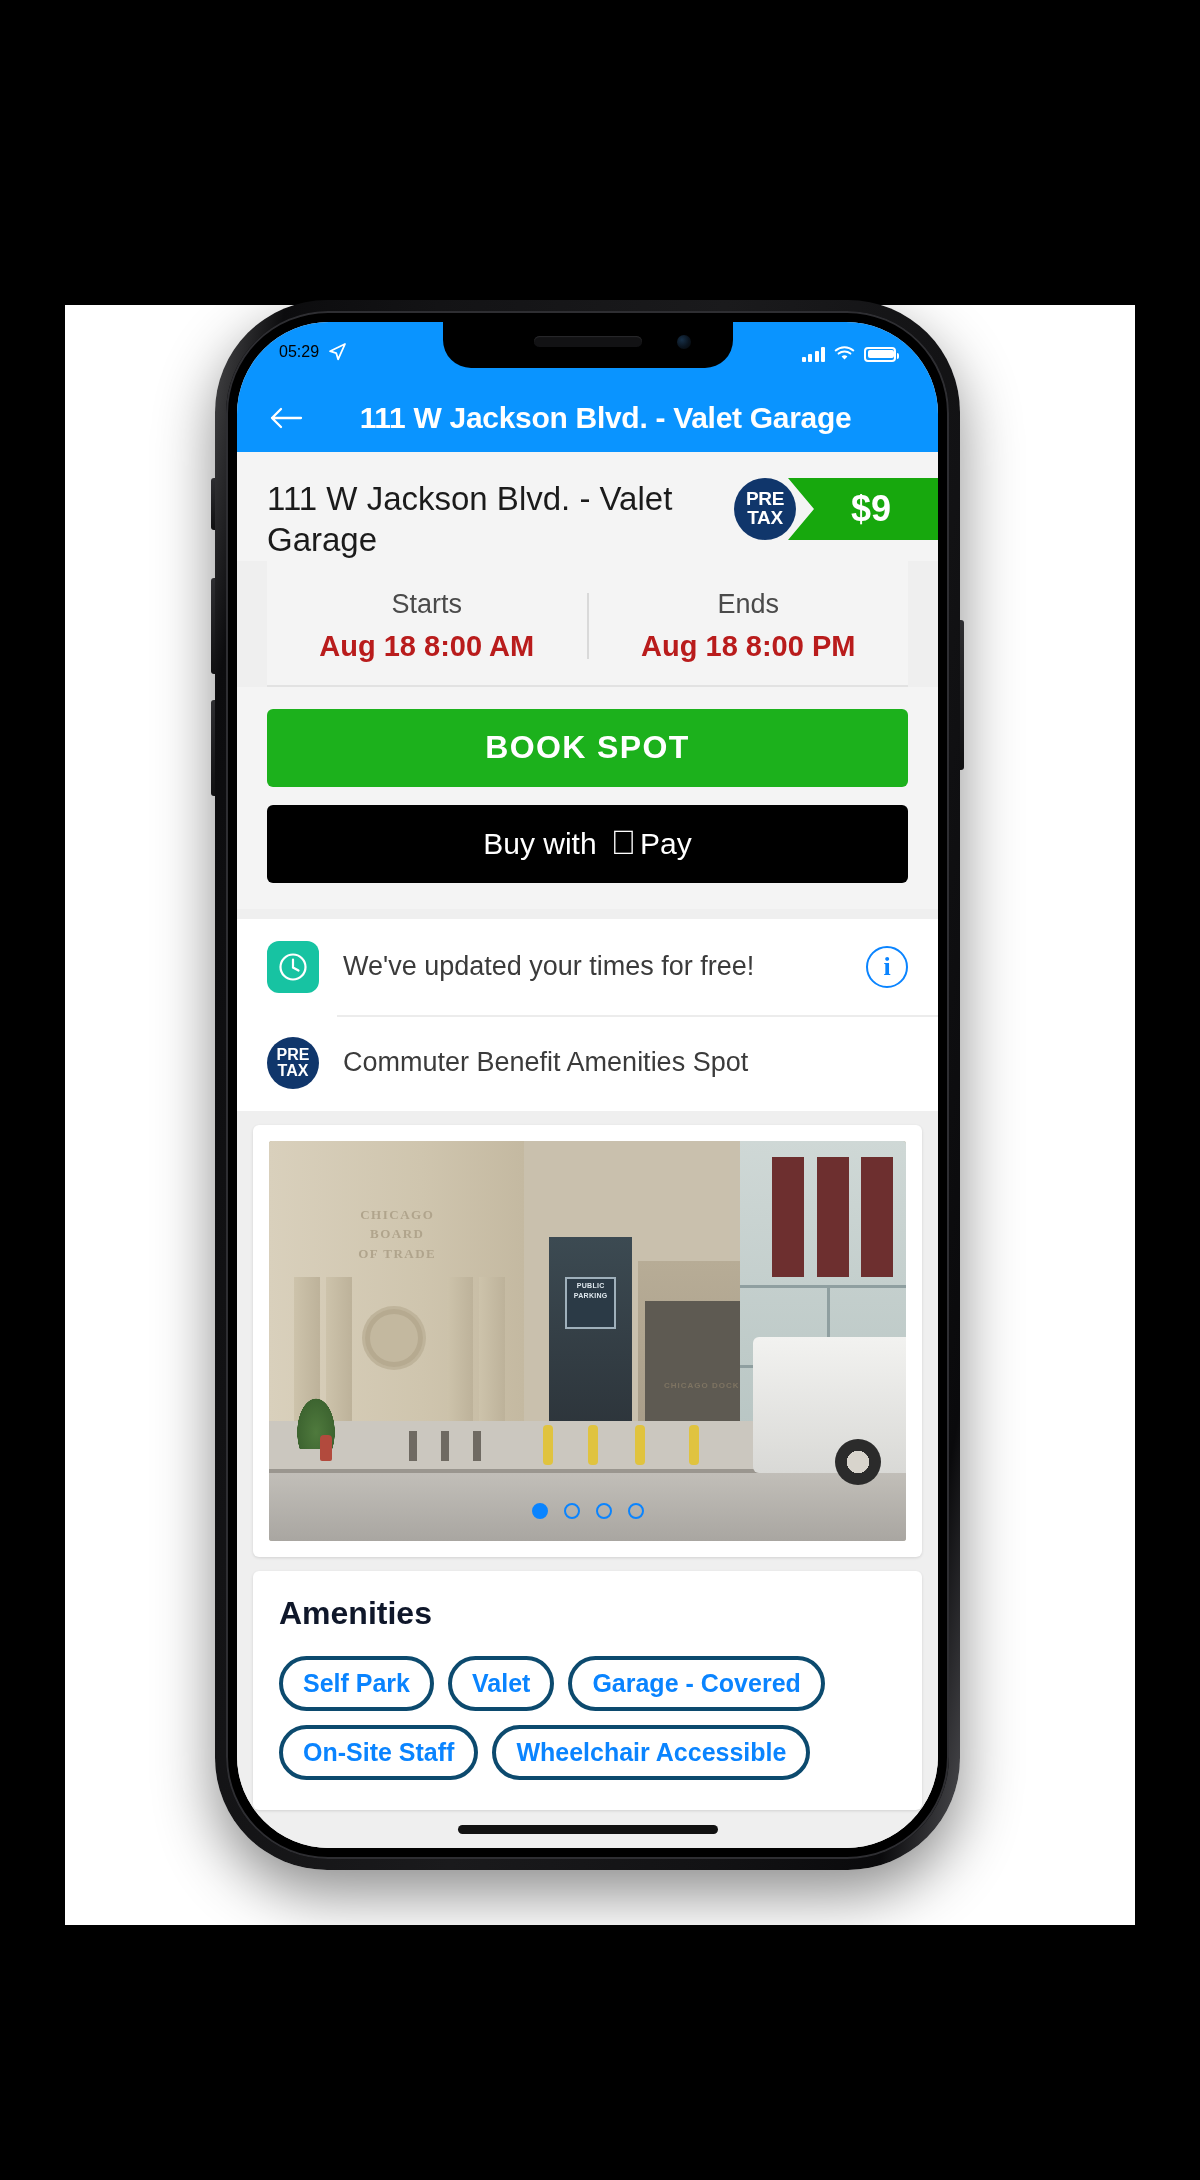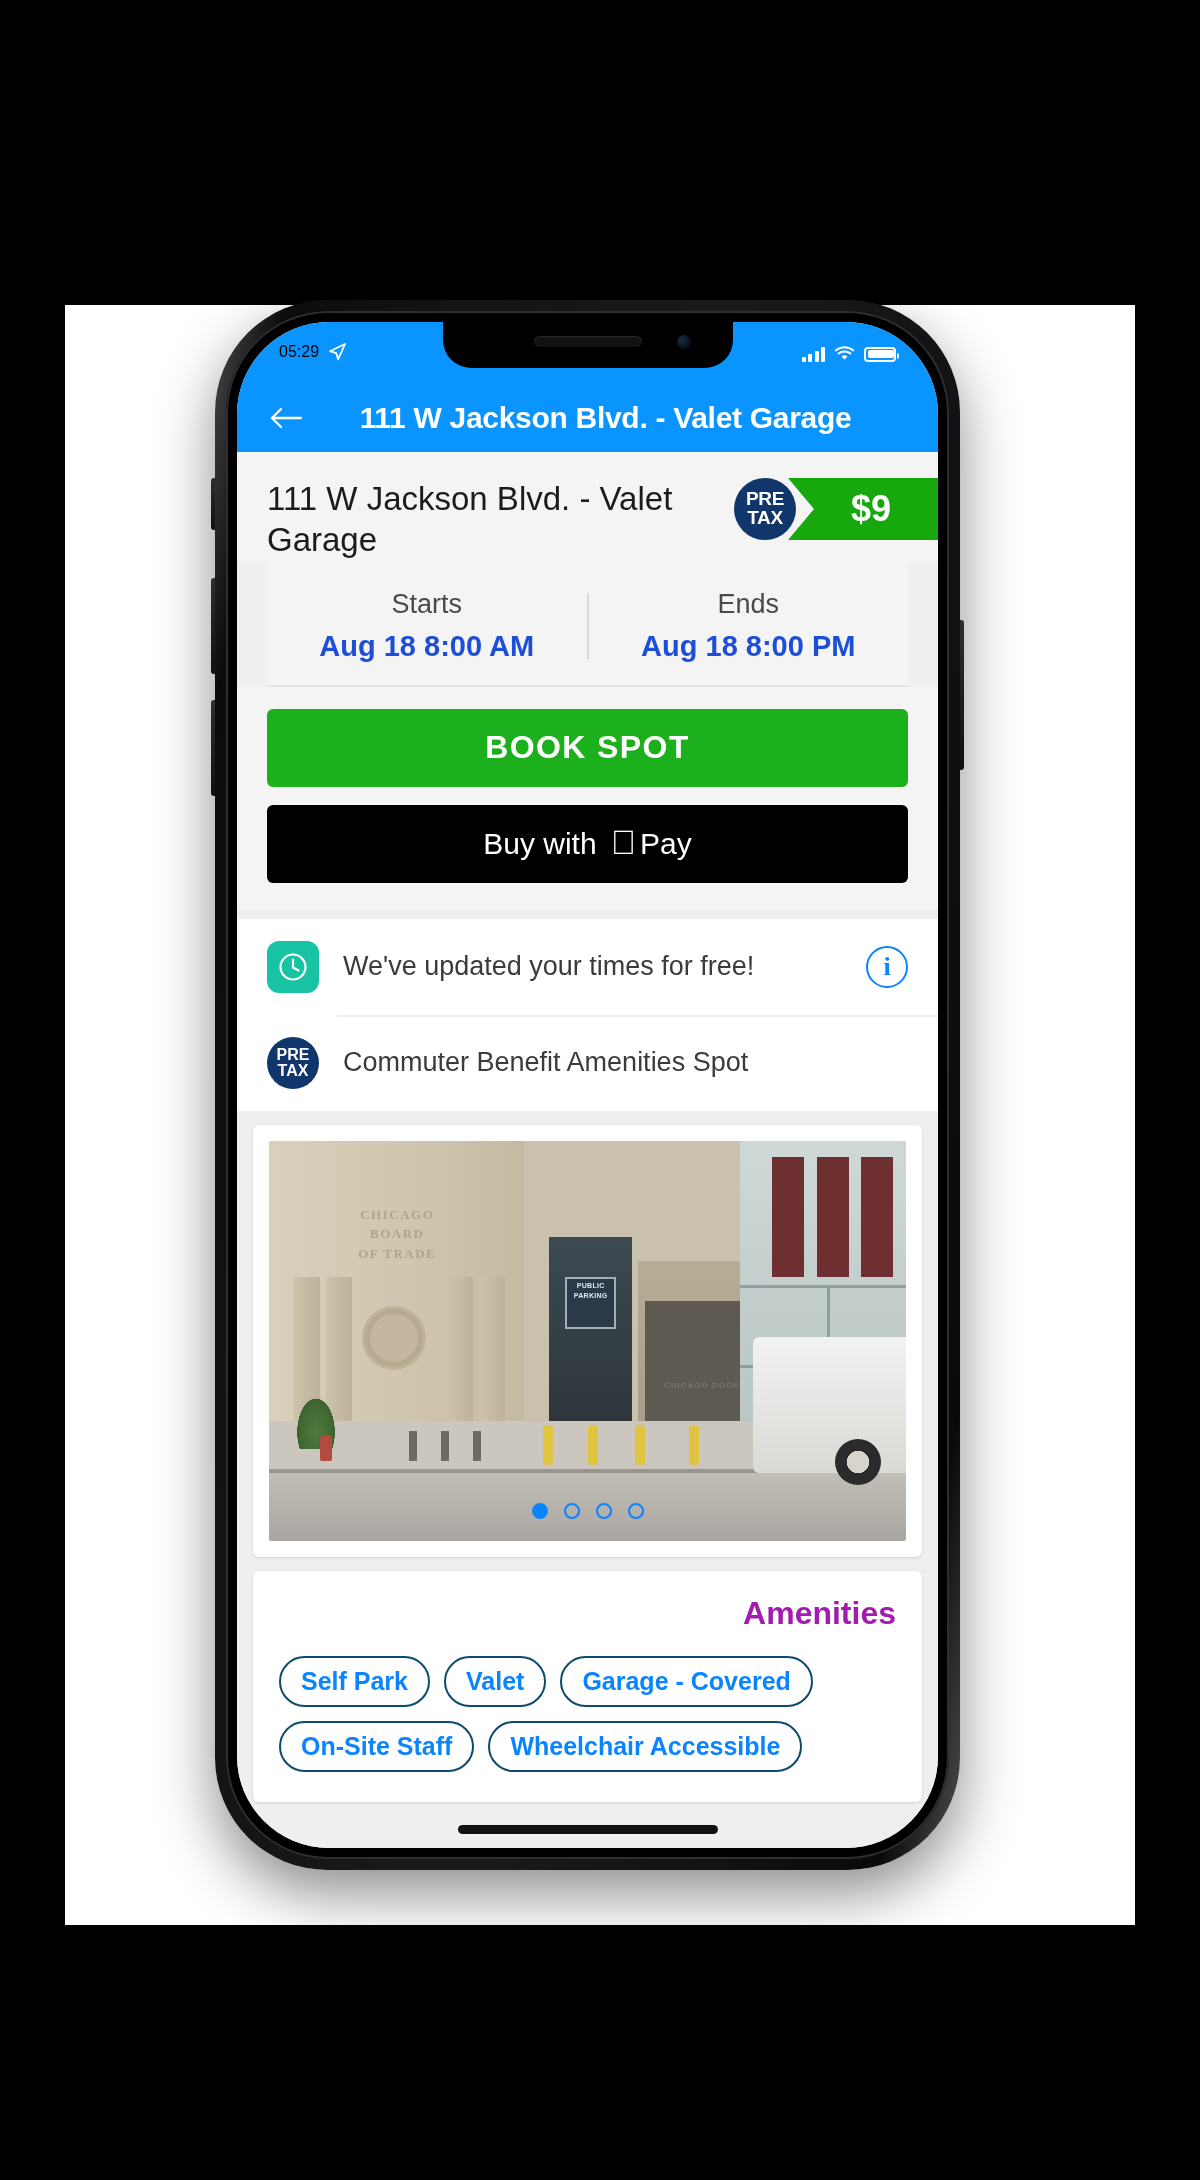--- a/index.html
+++ b/index.html
@@ -127,21 +127,21 @@
     clip-path: polygon(0 0, calc(100% - 0px) 0, 100% 0, 100% 100%, 0 100%, 26px 50%);
     min-width: 150px; justify-content:center;
   }
 
   .times {
     display:flex; align-items:stretch; padding: 28px 0 22px 0; margin: 0 30px;
     border-bottom: 2px solid #e2e2e2; background:#f4f4f4;
   }
   .time-col { flex:1; text-align:center; }
   .time-label { font-size: 27px; color:#4a4a4a; margin-bottom: 10px; }
-  .time-value { font-size: 29px; color:#1d4ed8; font-weight: 600; }
+  .time-value { font-size: 29px; color:#b91c1c; font-weight: 600; }
   .time-div { width: 2px; background:#d9d9d9; margin: 4px 0; }
 
   .cta-wrap { padding: 22px 30px 26px 30px; background:#f4f4f4; }
   .btn-book {
     width: 100%; height: 78px; background:#1cb11c; color:#fff;
     border:none; border-radius: 6px; font-size: 32px; font-weight: 700;
     letter-spacing: 1.4px; cursor:pointer;
     font-family: "Liberation Sans", sans-serif;
   }
   .btn-apple {
@@ -177,24 +177,24 @@
   .photo-card { padding: 16px; }
   .photo {
     position: relative; height: 400px; border-radius: 3px; overflow:hidden;
     background: linear-gradient(180deg,#cfc4ae 0%, #c9bda6 45%, #bdb7ad 100%);
   }
   .dots { position:absolute; left:50%; transform:translateX(-50%); bottom: 22px; display:flex; gap: 16px; z-index: 5; }
   .dot { width: 16px; height: 16px; border-radius:50%; border: 2px solid #0a84ff; background: transparent; cursor:pointer; }
   .dot.active { background:#0a84ff; }
 
   .amen-card { padding: 24px 26px 30px 26px; }
-  .amen-title { font-size: 32px; color:#a21caf; margin-bottom: 24px; text-align: right; }
+  .amen-title { font-size: 32px; color:#0f172a; margin-bottom: 24px; }
   .chips { display:flex; flex-wrap: wrap; gap: 14px; }
   .chip {
-    border: 2px solid #0c4a6e; color:#0a84ff; border-radius: 30px;
+    border: 4px solid #0c4a6e; color:#0a84ff; border-radius: 30px;
     padding: 9px 20px; font-size: 25px; background:#fff; cursor:pointer;
     white-space: nowrap;
   }
 
   .home-indicator {
     position:absolute; left:50%; transform:translateX(-50%); bottom: 14px;
     width: 260px; height: 9px; border-radius: 5px; background:#111; z-index: 60;
   }
 
   

